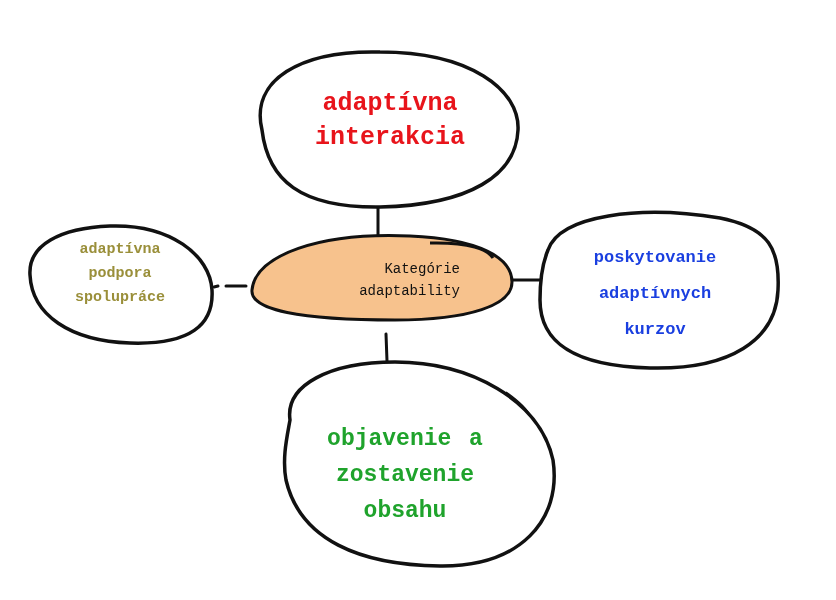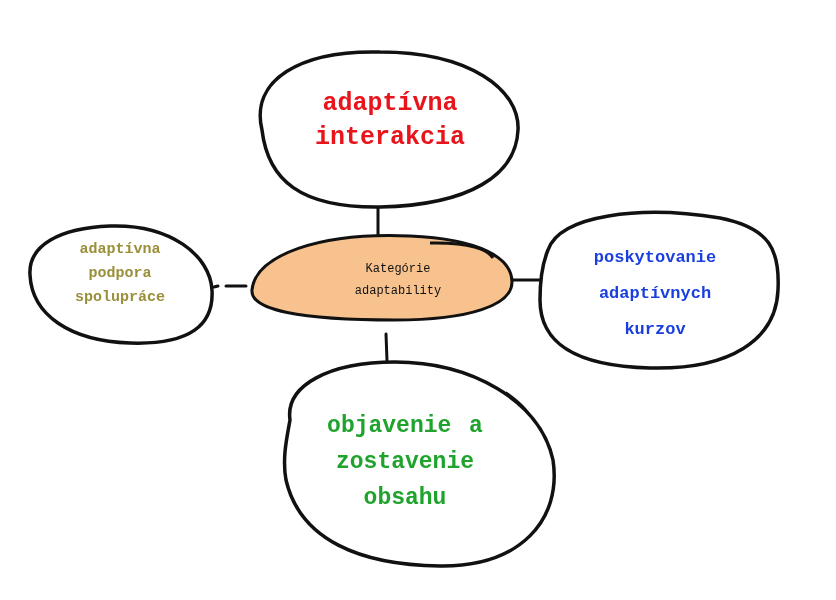--- a/index.html
+++ b/index.html
@@ -8,23 +8,23 @@
     .label {
       position: absolute;
       text-align: center;
       font-family: Liberation Mono, monospace;
       font-weight: bold;
       line-height: 1.2;
       white-space: pre-line;
     }
     #lbl-top { left: 290px; top: 87px; width: 200px; font-size: 25px; line-height: 34px; }
     #lbl-left { left: 40px; top: 238px; width: 160px; font-size: 15px; line-height: 24px; }
-    #lbl-center { left: 318px; top: 258px; width: 160px; font-size: 12px; line-height: 22px; font-weight: normal; }
+    #lbl-center { left: 300px; top: 258px; width: 160px; font-size: 14px; line-height: 22px; font-weight: normal; text-align: right; }
     #lbl-right { left: 560px; top: 240px; width: 190px; font-size: 17px; line-height: 36px; }
-    #lbl-bottom { left: 300px; top: 408px; width: 210px; font-size: 23px; line-height: 36px; word-spacing: 4px; }
+    #lbl-bottom { left: 300px; top: 421px; width: 210px; font-size: 23px; line-height: 36px; word-spacing: 4px; }
   </style>
 </head>
 <body>
 
 <svg class="canvas" width="836" height="600" viewBox="0 0 836 600">
 
   <g stroke="#111" stroke-width="3" fill="none" stroke-linecap="round">
     <line x1="378" y1="205" x2="378" y2="240"></line>
     <path d="M214 287 L218 286 M226 286 L246 286"></path>
     <line x1="512" y1="280" x2="544" y2="280"></line>

